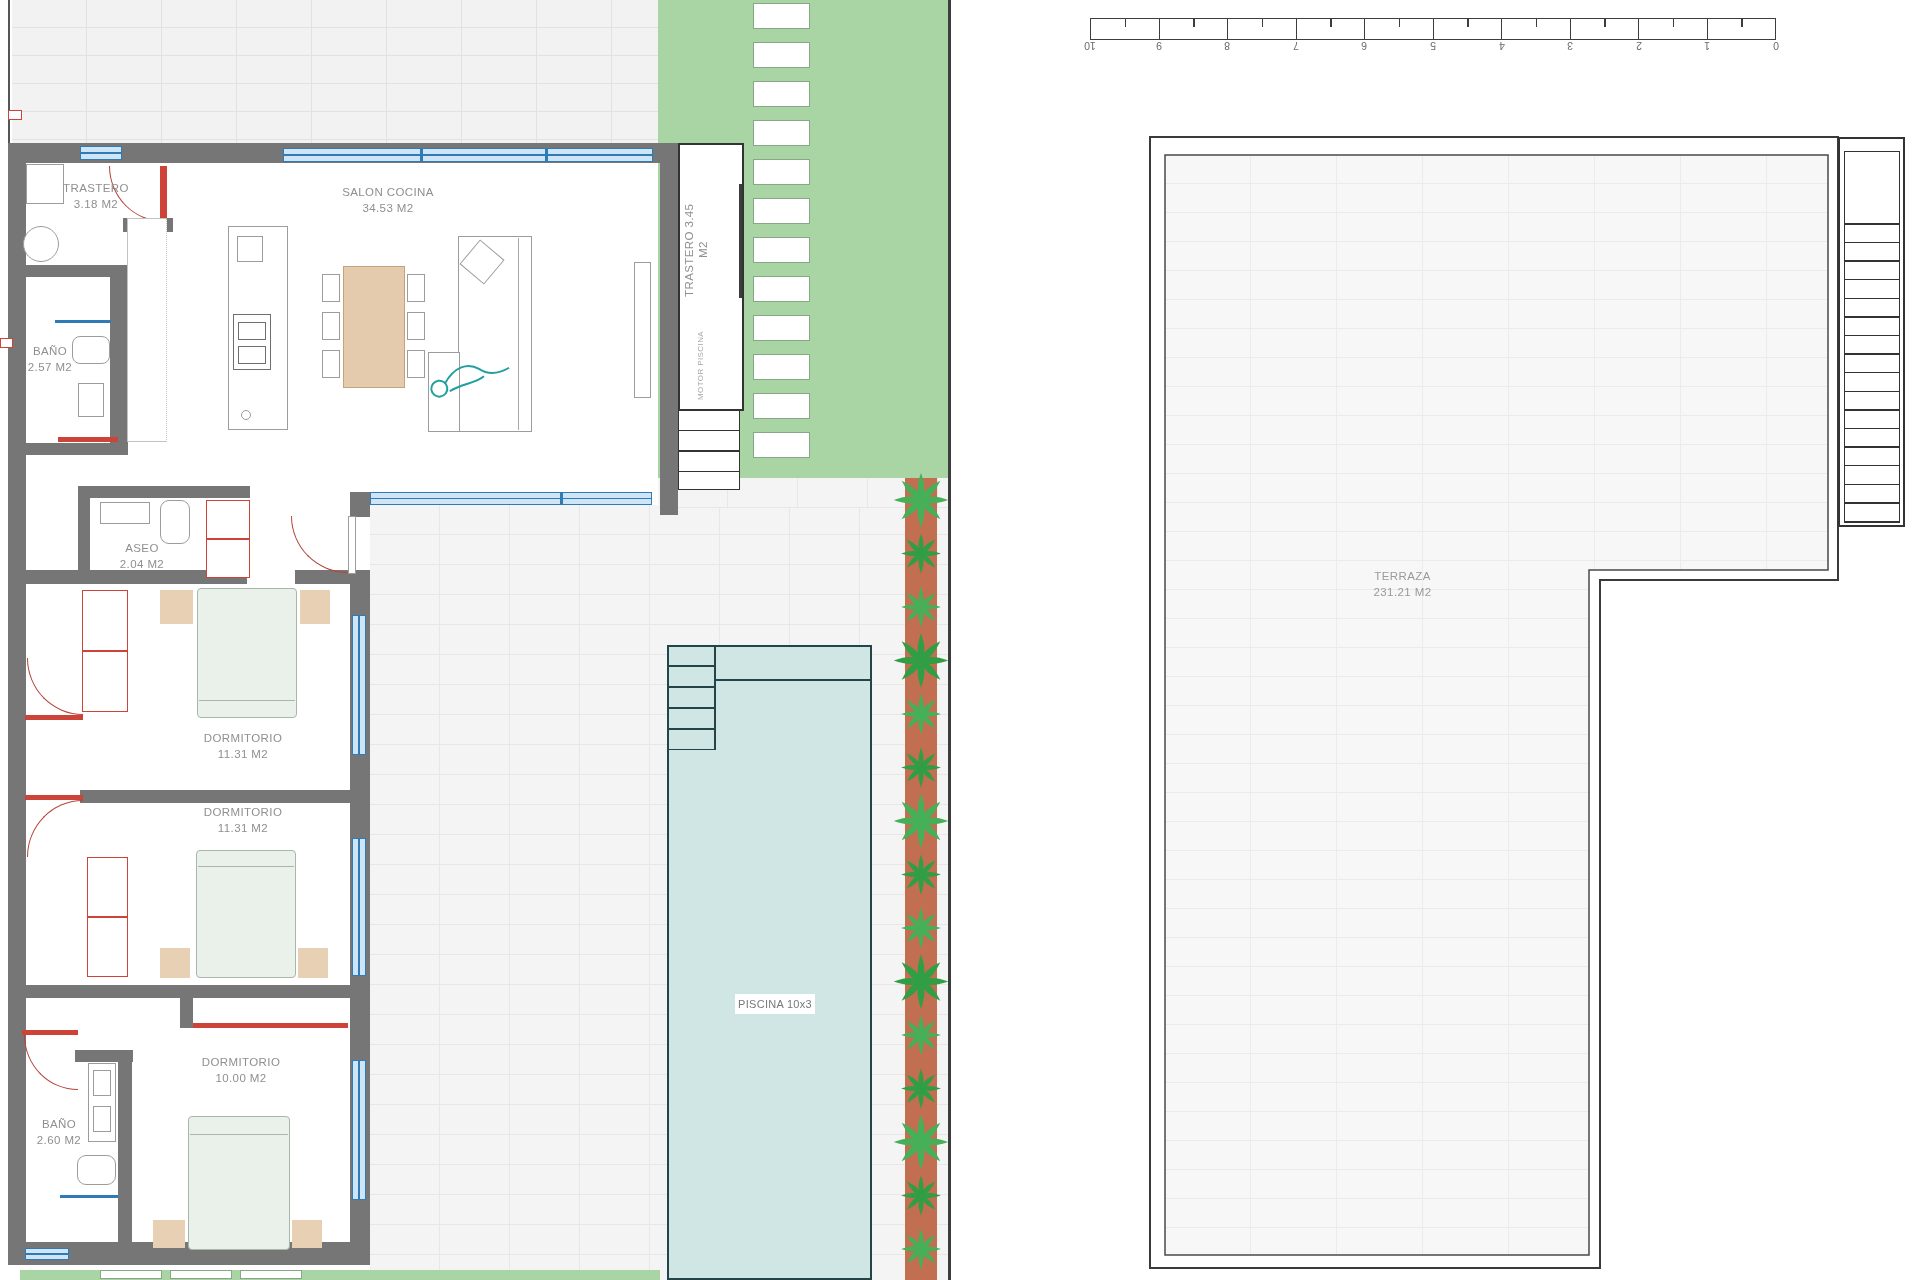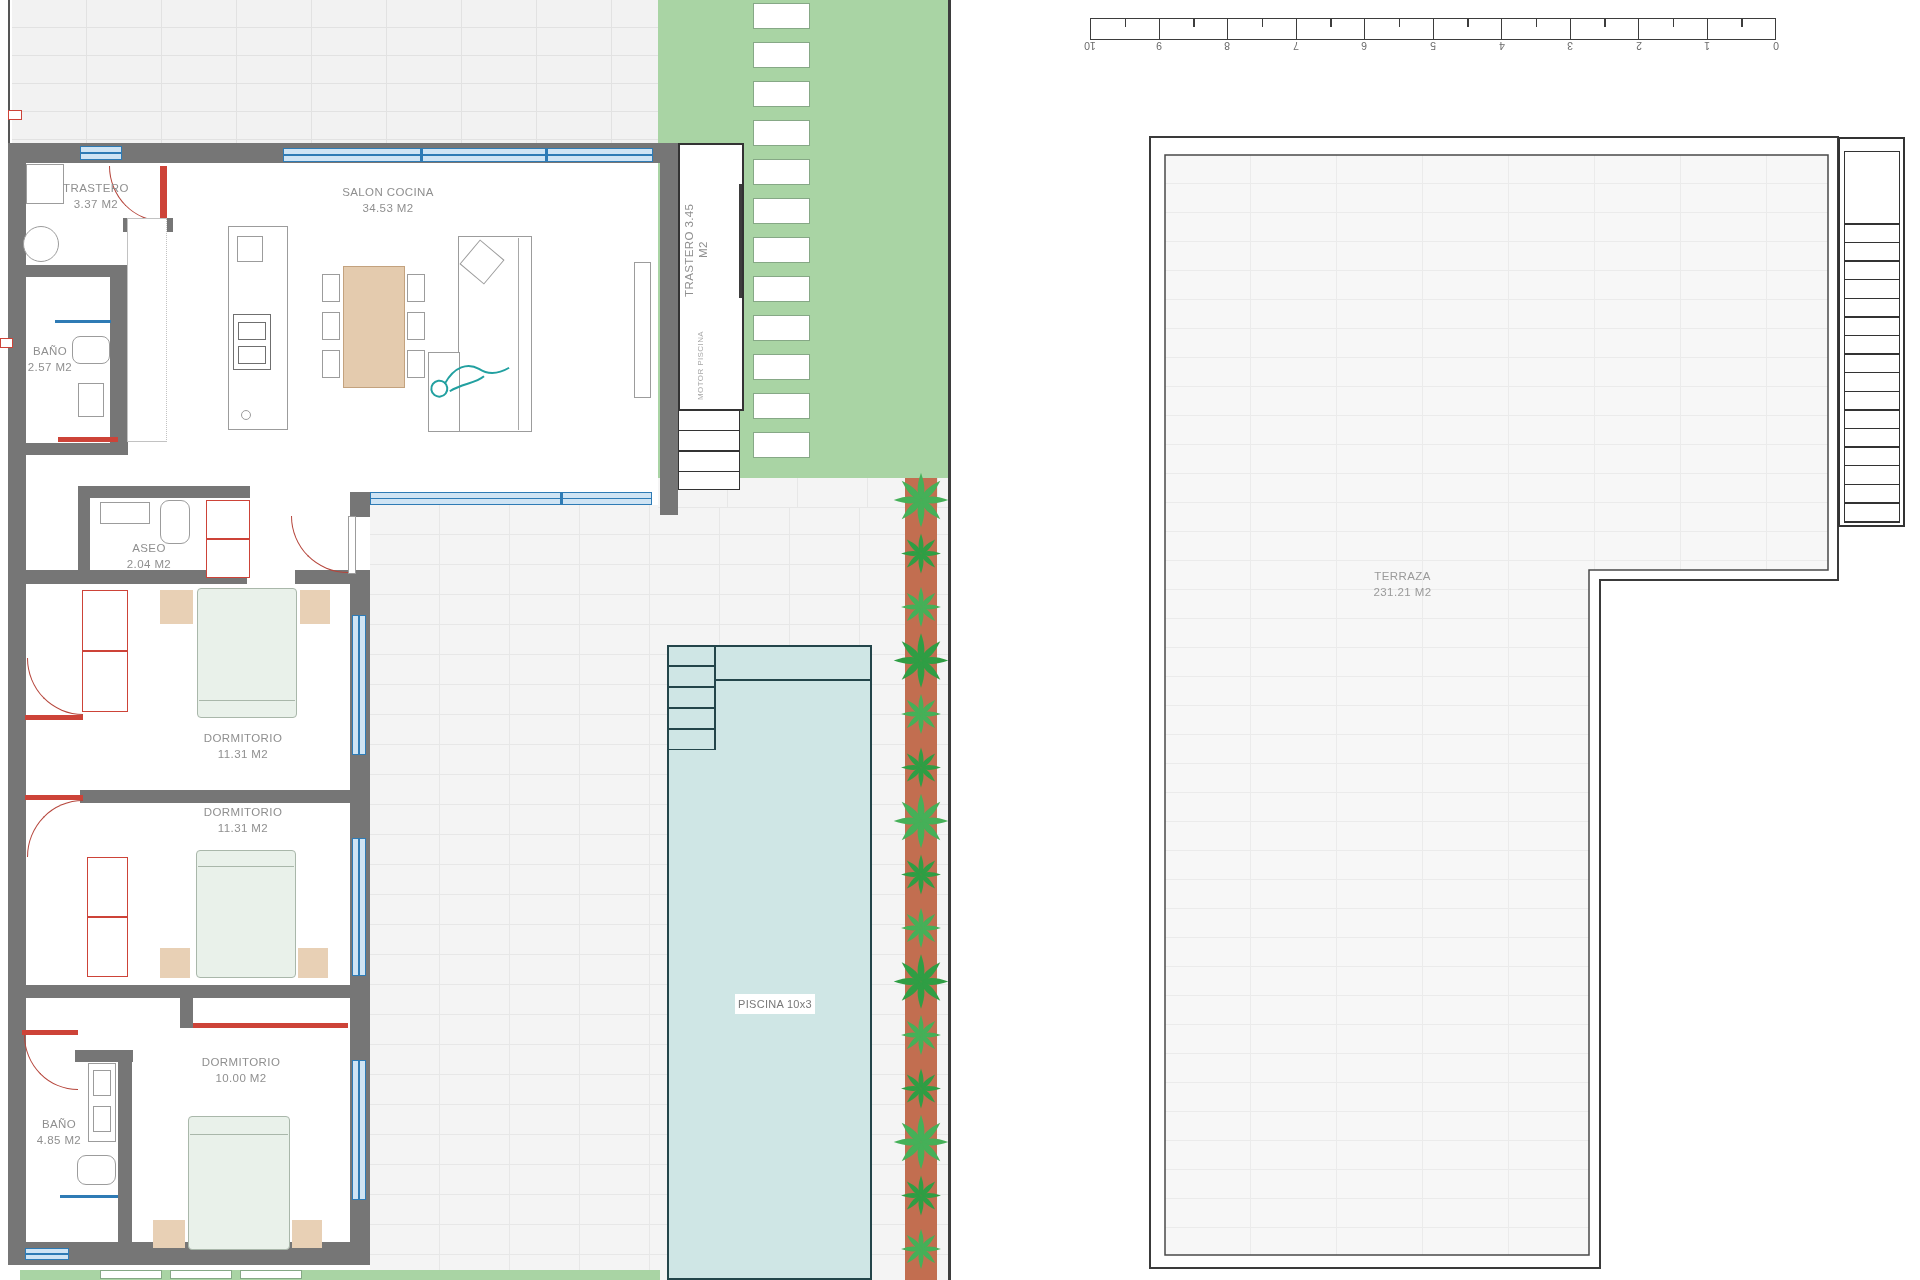--- a/index.html
+++ b/index.html
@@ -232,49 +232,49 @@
   <div class="furn" style="left:93px;top:1106px;width:18px;height:26px;"></div>
   <div class="furn" style="left:77px;top:1155px;width:39px;height:30px;border-radius:9px;"></div>
   <div class="abs" style="left:60px;top:1195px;width:58px;height:3px;background:#2e7bb5;"></div>
   <div class="stand" style="left:153px;top:1220px;width:32px;height:28px;"></div>
   <div class="stand" style="left:292px;top:1220px;width:30px;height:28px;"></div>
   <div class="duvet" style="left:188px;top:1116px;width:102px;height:134px;"></div>
   <div class="abs" style="left:190px;top:1134px;width:98px;height:1px;background:#a9b7aa;"></div>
 
   <div class="lbl" style="left:48px;top:180px;width:96px;">
     <div>TRASTERO</div>
-    <div>3.37 M2</div>
+    <div>3.18 M2</div>
   </div>
   <div class="lbl" style="left:318px;top:184px;width:140px;">
     <div>SALON COCINA</div>
     <div>34.53 M2</div>
   </div>
   <div class="lbl" style="left:10px;top:343px;width:80px;">
     <div>BAÑO</div>
     <div>2.57 M2</div>
   </div>
-  <div class="lbl" style="left:105px;top:540px;width:88px;">
+  <div class="lbl" style="left:98px;top:540px;width:88px;">
     <div>ASEO</div>
     <div>2.04 M2</div>
   </div>
   <div class="lbl" style="left:172px;top:730px;width:142px;">
     <div>DORMITORIO</div>
     <div>11.31 M2</div>
   </div>
   <div class="lbl" style="left:172px;top:804px;width:142px;">
     <div>DORMITORIO</div>
     <div>11.31 M2</div>
   </div>
   <div class="lbl" style="left:170px;top:1054px;width:142px;">
     <div>DORMITORIO</div>
     <div>10.00 M2</div>
   </div>
   <div class="lbl" style="left:17px;top:1116px;width:84px;">
     <div>BAÑO</div>
-    <div>4.85 M2</div>
+    <div>2.60 M2</div>
   </div>
 
   <div class="tiles-terr" style="left:1165px;top:155px;width:663px;height:1100px;
               clip-path:polygon(0 0,663px 0,663px 415px,424px 415px,424px 1100px,0 1100px);"></div>
   <svg style="position:absolute;left:1145px;top:130px;width:765px;height:1145px;" viewBox="0 0 765 1145">
     <path d="M5,7 H693 V450 H455 V1138 H5 Z" fill="none" stroke="#3a3a3a" stroke-width="2"></path>
     <path d="M20,25 H683 V440 H444 V1125 H20 Z" fill="none" stroke="#4a4a4a" stroke-width="1.5"></path>
   </svg>
   <div class="abs" style="left:1838px;top:137px;width:67px;height:390px;background:#fff;border:2px solid #333;box-sizing:border-box;"></div>
   <div class="abs" style="left:1844px;top:151px;width:56px;height:372px;border:1.5px solid #333;box-sizing:border-box;">

